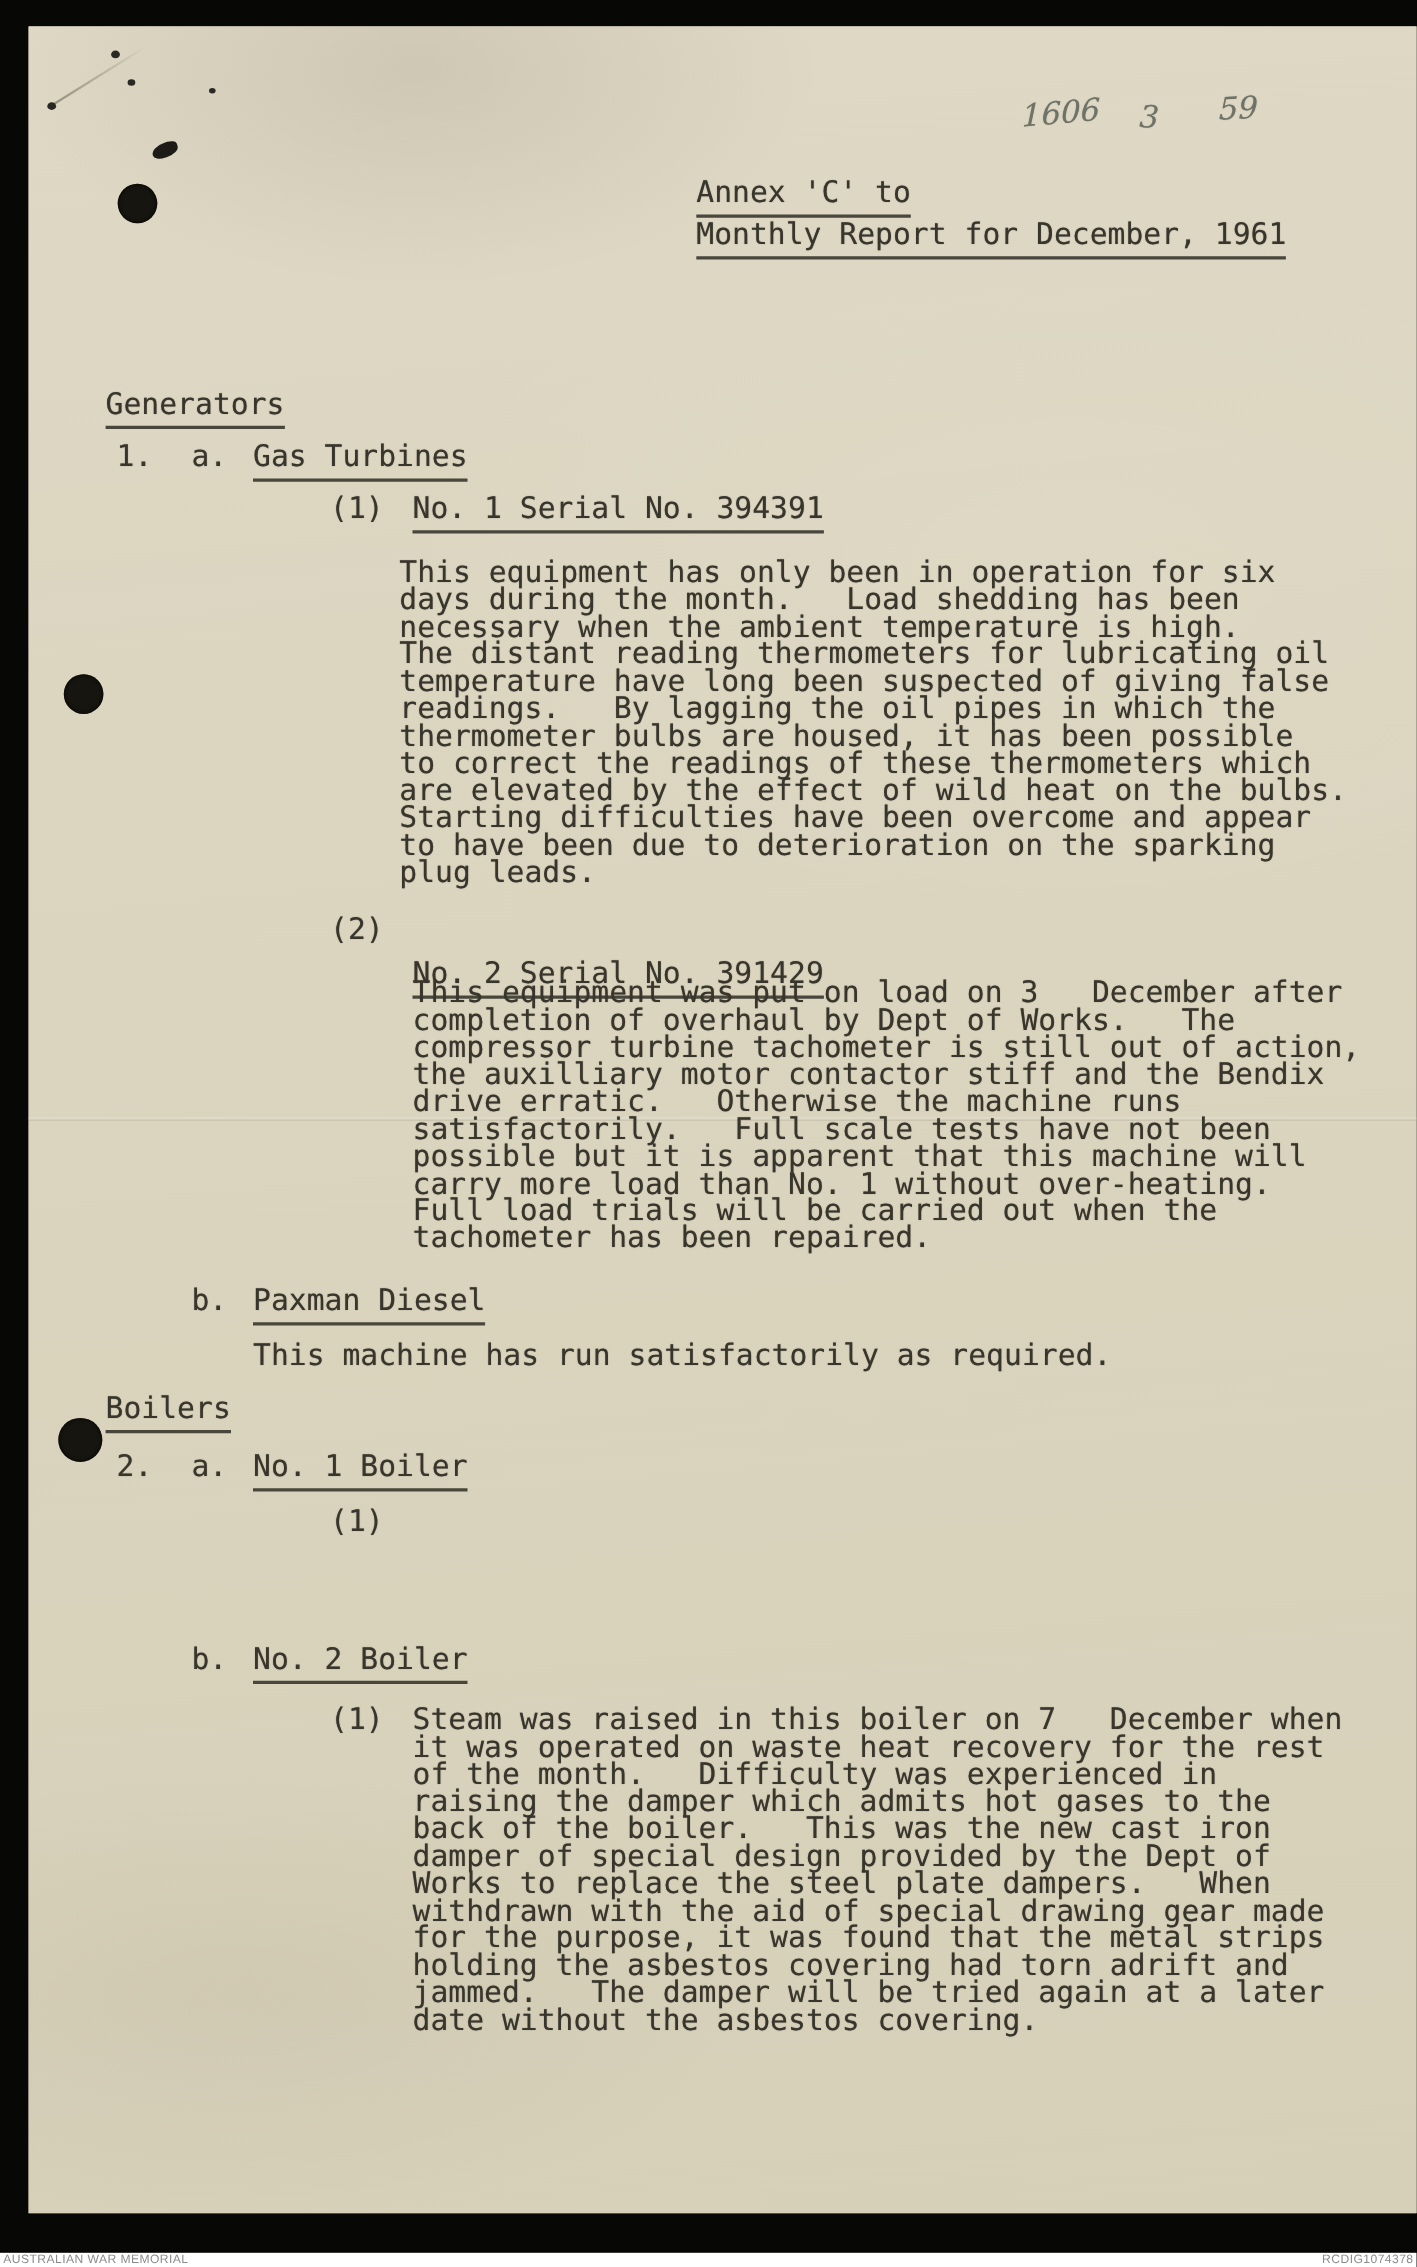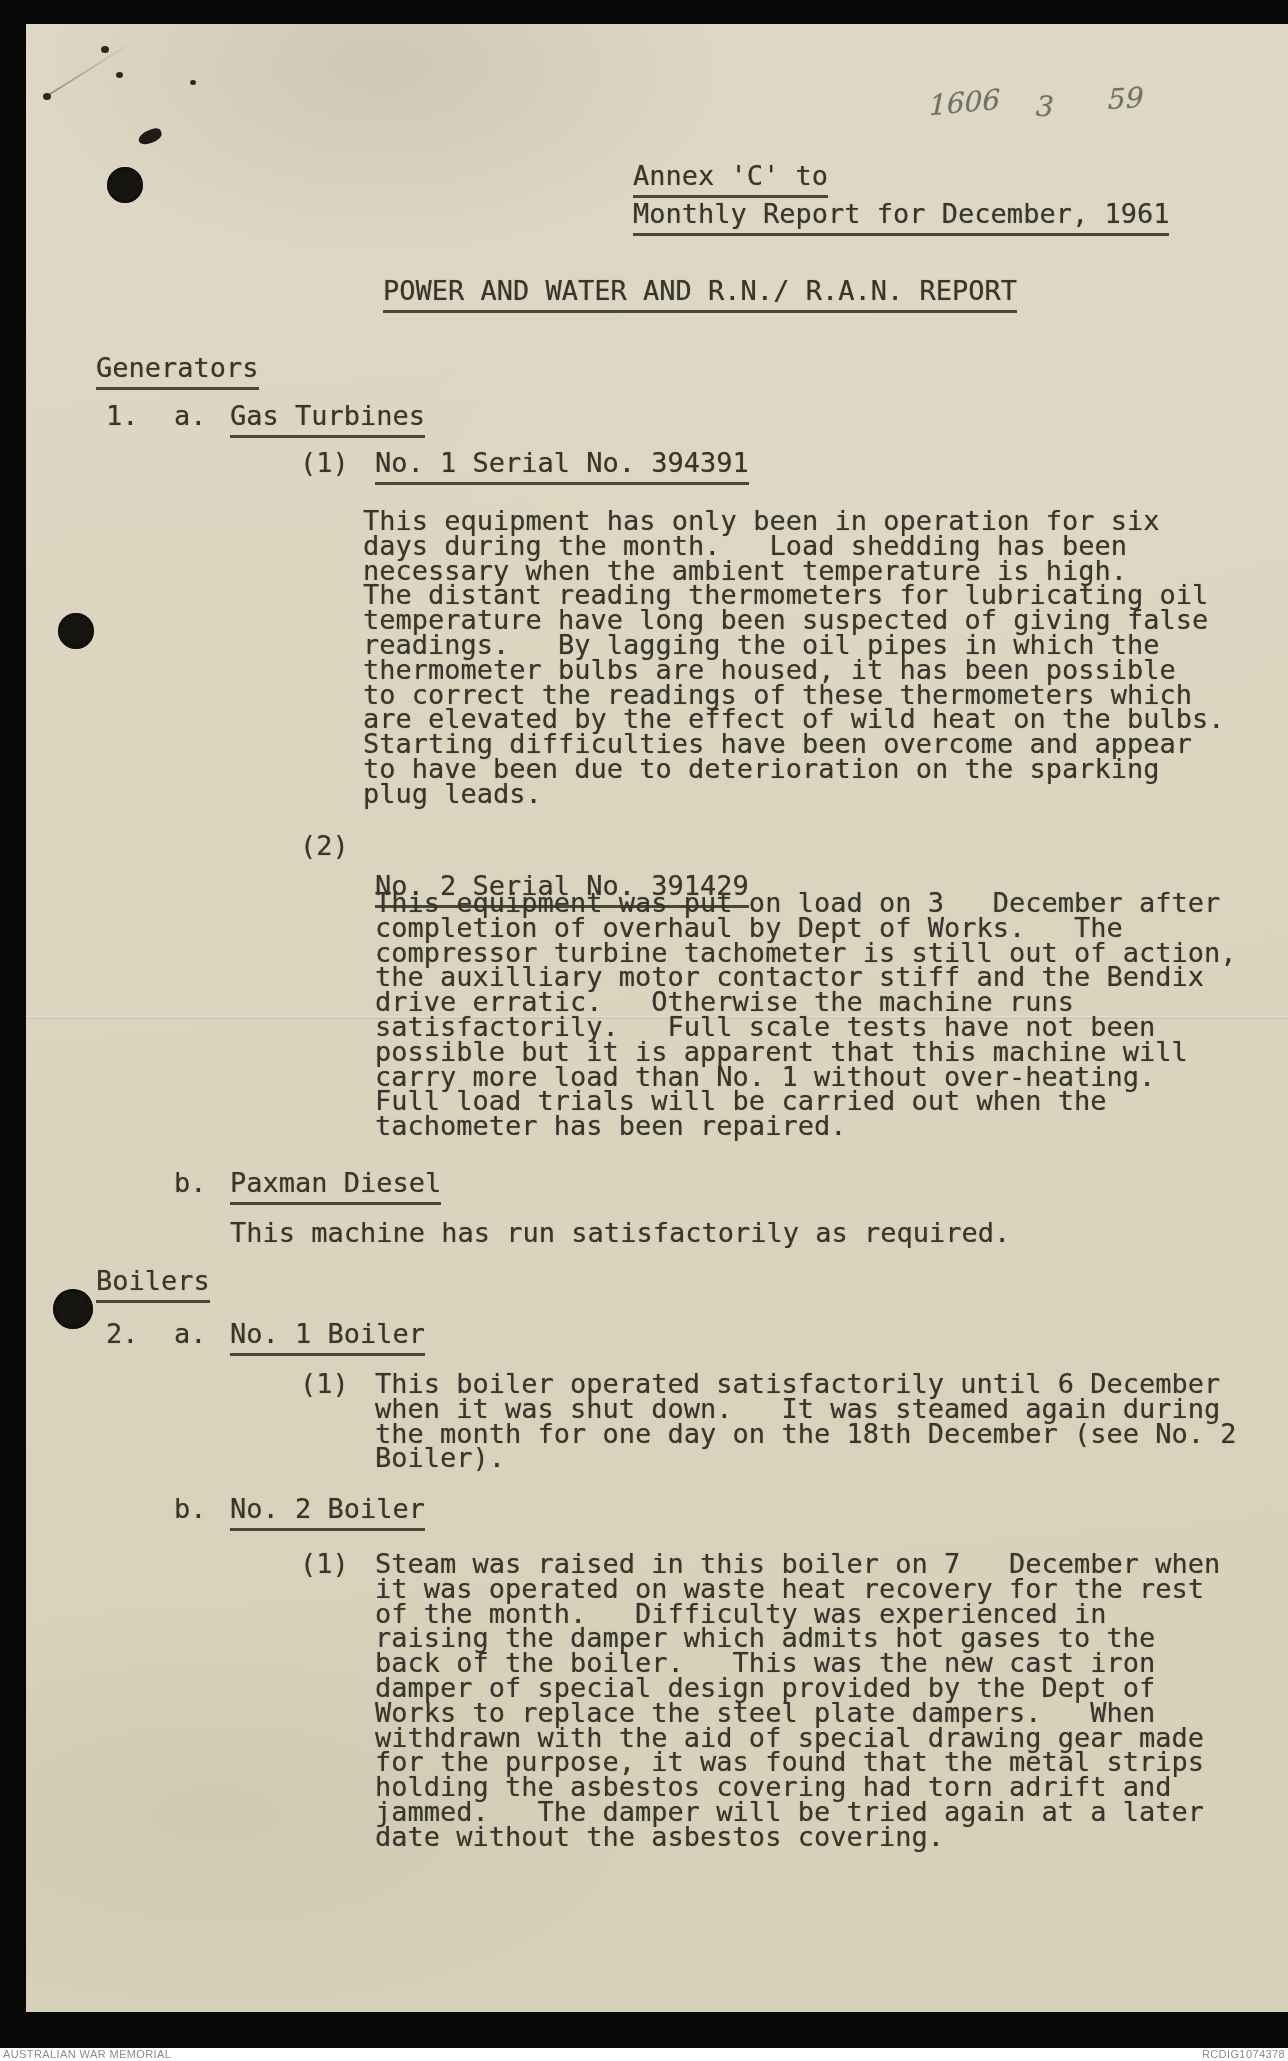--- a/index.html
+++ b/index.html
@@ -112,21 +112,20 @@
     <div class="punch p2"></div>
     <div class="punch p3"></div>
     <div class="fold"></div>
 
     <span class="pencil an1">1606</span>
     <span class="pencil an2">3</span>
     <span class="pencil an3">59</span>
 
     <div class="t pos-annex"><span class="u">Annex 'C' to</span></div>
     <div class="t pos-monthly"><span class="u">Monthly Report for December, 1961</span></div>
-    <div class="t pos-title"><span class="u">POWER AND WATER AND R.N./ R.A.N. REPORT</span></div>
 
     <div class="t pos-generators"><span class="u">Generators</span></div>
 
     <div class="t pos-num1">1.</div>
     <div class="t pos-letA1">a.</div>
     <div class="t pos-gas"><span class="u">Gas Turbines</span></div>
 
     <div class="t pos-c1num">(1)</div>
     <div class="t pos-c1head"><span class="u">No. 1 Serial No. 394391</span></div>
     <div class="t pos-para1">This equipment has only been in operation for six
@@ -158,24 +157,20 @@
     <div class="t pos-letB1">b.</div>
     <div class="t pos-paxhead"><span class="u">Paxman Diesel</span></div>
     <div class="t pos-paxbody">This machine has run satisfactorily as required.</div>
 
     <div class="t pos-boilers"><span class="u">Boilers</span></div>
 
     <div class="t pos-num2">2.</div>
     <div class="t pos-letA2">a.</div>
     <div class="t pos-b1head"><span class="u">No. 1 Boiler</span></div>
     <div class="t pos-b1num">(1)</div>
-    <div class="t pos-b1para">This boiler operated satisfactorily until 6 December
-when it was shut down.   It was steamed again during
-the month for one day on the 18th December (see No. 2
-Boiler).</div>
 
     <div class="t pos-letB2">b.</div>
     <div class="t pos-b2head"><span class="u">No. 2 Boiler</span></div>
     <div class="t pos-b2num">(1)</div>
     <div class="t pos-b2para">Steam was raised in this boiler on 7   December when
 it was operated on waste heat recovery for the rest
 of the month.   Difficulty was experienced in
 raising the damper which admits hot gases to the
 back of the boiler.   This was the new cast iron
 damper of special design provided by the Dept of

